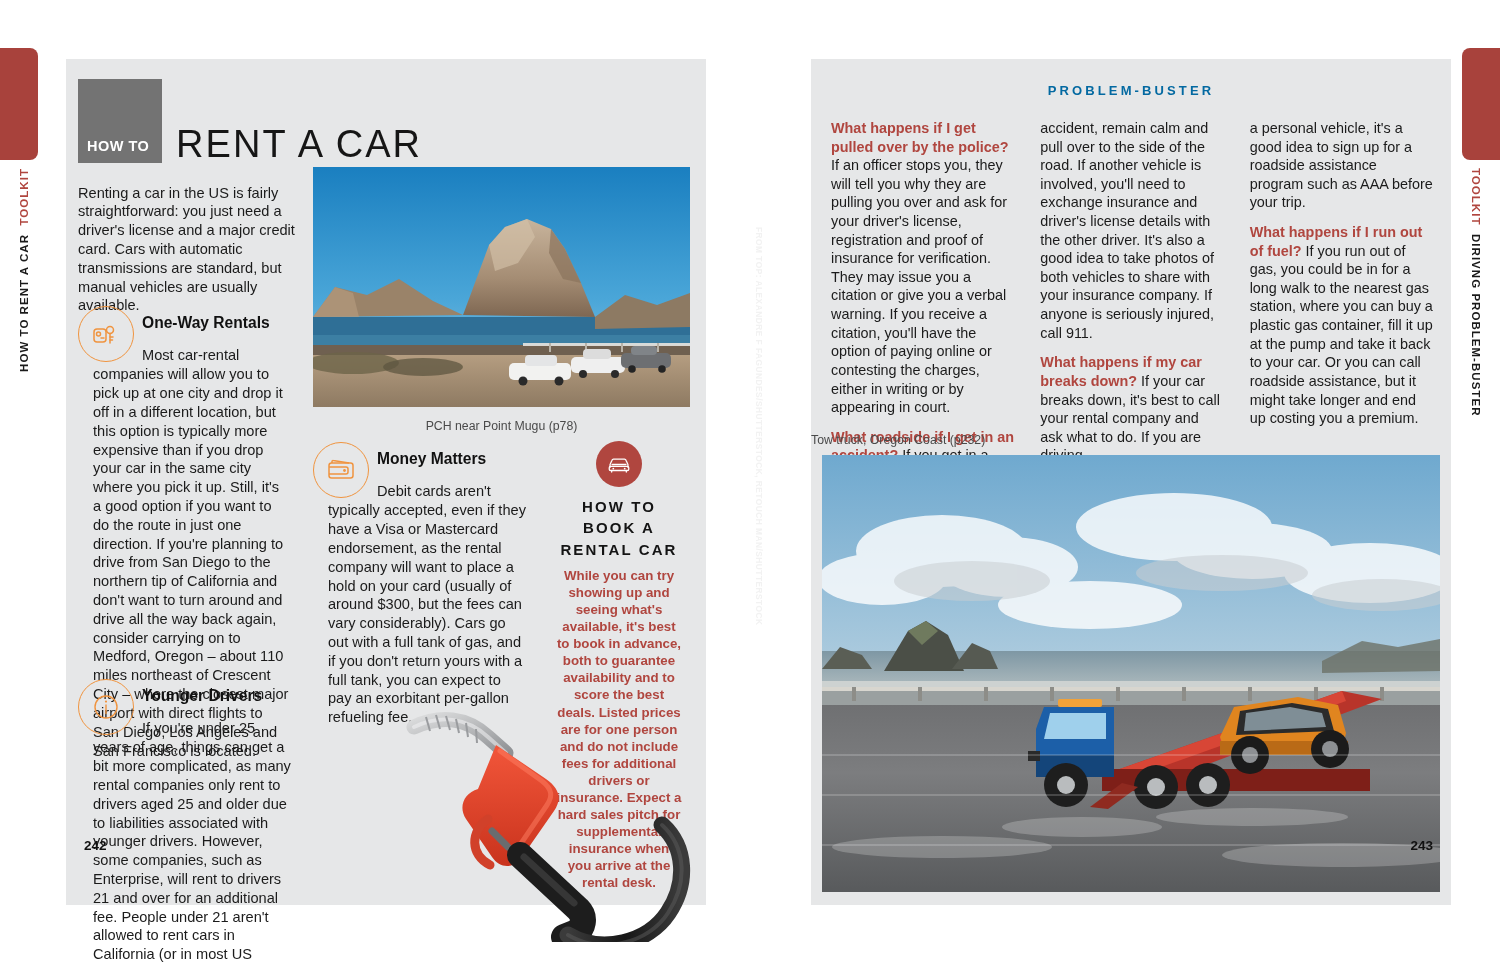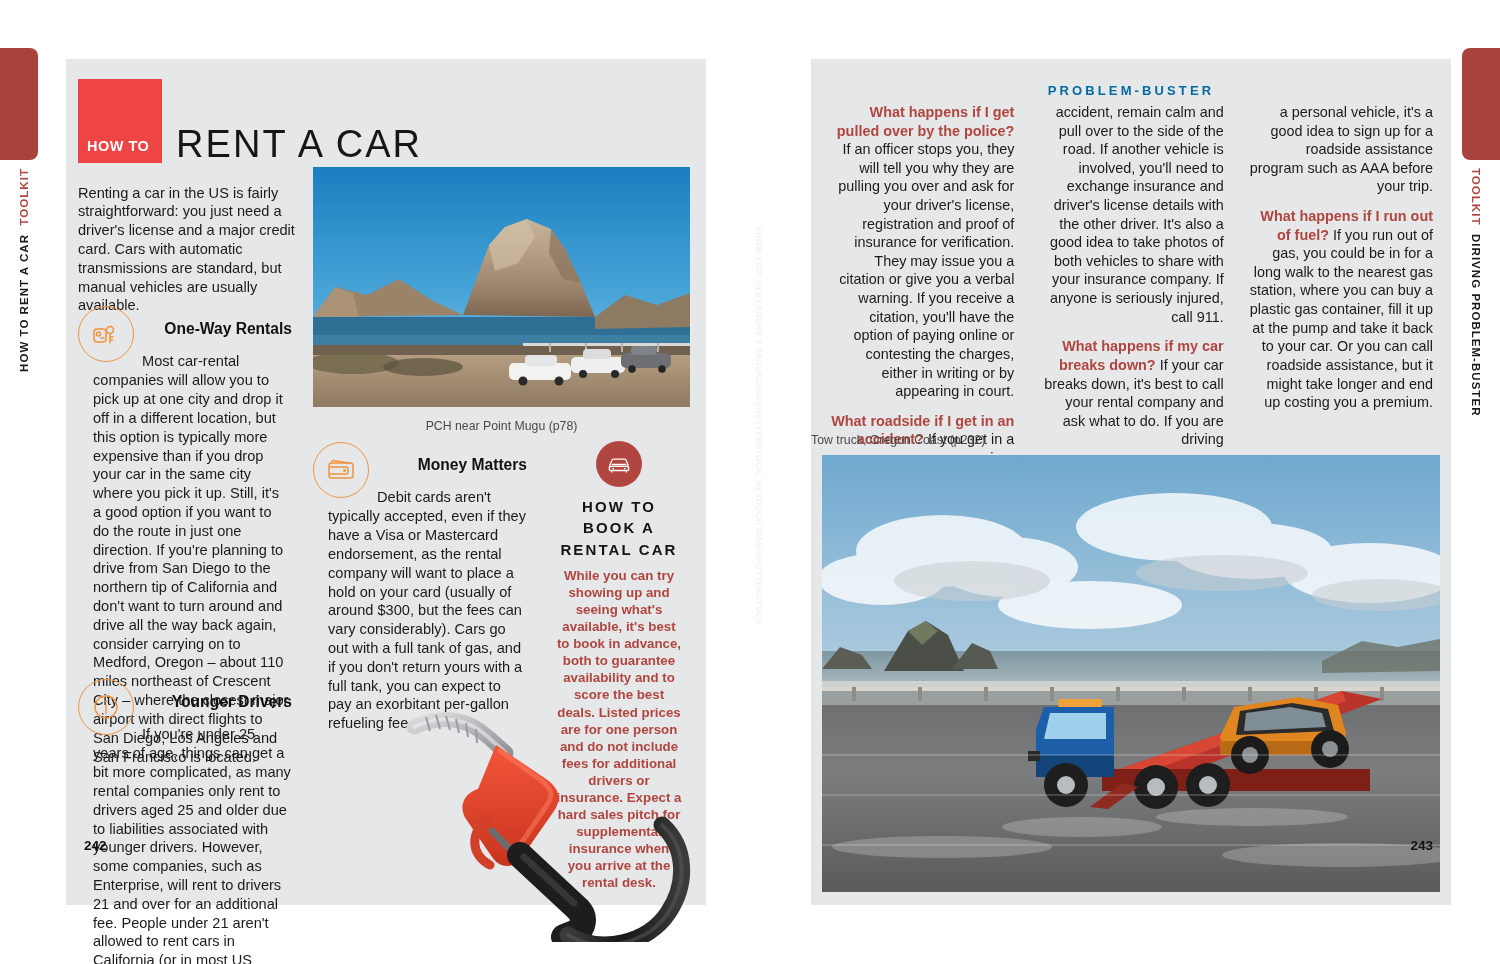--- a/index.html
+++ b/index.html
@@ -30,21 +30,21 @@
   .page-right{left:811px;width:640px;height:846px;}
 
   .folio{
     position:absolute;bottom:52px;font-size:13.5px;font-weight:700;color:#111;
   }
   .folio-left{left:18px;}
   .folio-right{right:18px;}
 
   
   .howto-badge{
-    position:absolute;left:12px;top:20px;width:84px;height:84px;background:#ef4444;
+    position:absolute;left:12px;top:20px;width:84px;height:84px;background:#737373;
     color:#fff;font-weight:700;font-size:14.5px;letter-spacing:.035em;
     display:flex;align-items:flex-end;justify-content:flex-start;
     padding:0 0 9px 9px;box-sizing:border-box;
   }
   .page-title{
     position:absolute;left:110px;top:41px;
     font-size:38px;font-weight:400;letter-spacing:.055em;color:#161616;
     line-height:1;
   }
 
@@ -58,23 +58,22 @@
     overflow:hidden;
   }
   .caption{
     position:absolute;font-size:12.3px;color:#4a4a4a;text-align:center;
   }
   .caption-top{left:247px;top:360px;width:377px;}
 
   
   .tip{position:absolute;color:#1b1b1b;font-size:14.6px;line-height:1.29;}
   .tip h3{
-    margin:14px;font-size:15.6px;font-weight:800;color:#111;letter-spacing:0;
+    margin:8px;font-size:15.6px;font-weight:800;color:#111;letter-spacing:0;
     line-height:1.12;
-    text-align:right;
   }
   .tip .body{margin:15px;}
   .tip .icon{
     float:left;width:56px;height:56px;margin:0 8px 0 0;shape-outside:margin-box;
   }
   .tip-oneway{left:12px;top:247px;width:228px;}
   .tip-younger{left:12px;top:620px;width:228px;}
   .tip-money{left:247px;top:383px;width:228px;}
 
   .icon-circle{
@@ -108,22 +107,22 @@
 
   
   .nozzle{position:absolute;left:330px;top:638px;width:320px;height:245px;}
 
   
   .pb-head{
     position:absolute;left:0;top:24px;width:640px;text-align:center;
     font-size:13px;font-weight:800;letter-spacing:.24em;color:#0369a1;
   }
   .cols{
-    position:absolute;left:20px;top:44px;width:602px;height:300px;
-    display:flex;gap:26px;text-align:right;
+    position:absolute;left:20px;top:60px;width:602px;height:300px;
+    display:flex;gap:26px;
   }
   .col{width:189px;font-size:14.4px;line-height:1.292;color:#1b1b1b;}
   .col p{margin:0 0 11px;}
   .q{color:#b0463f;font-weight:800;}
   .caption-tow{left:0;top:374px;width:628px;text-align:left;}
   .photo-bottom{
     position:absolute;left:11px;top:396px;width:618px;height:437px;overflow:hidden;
   }
 
   

